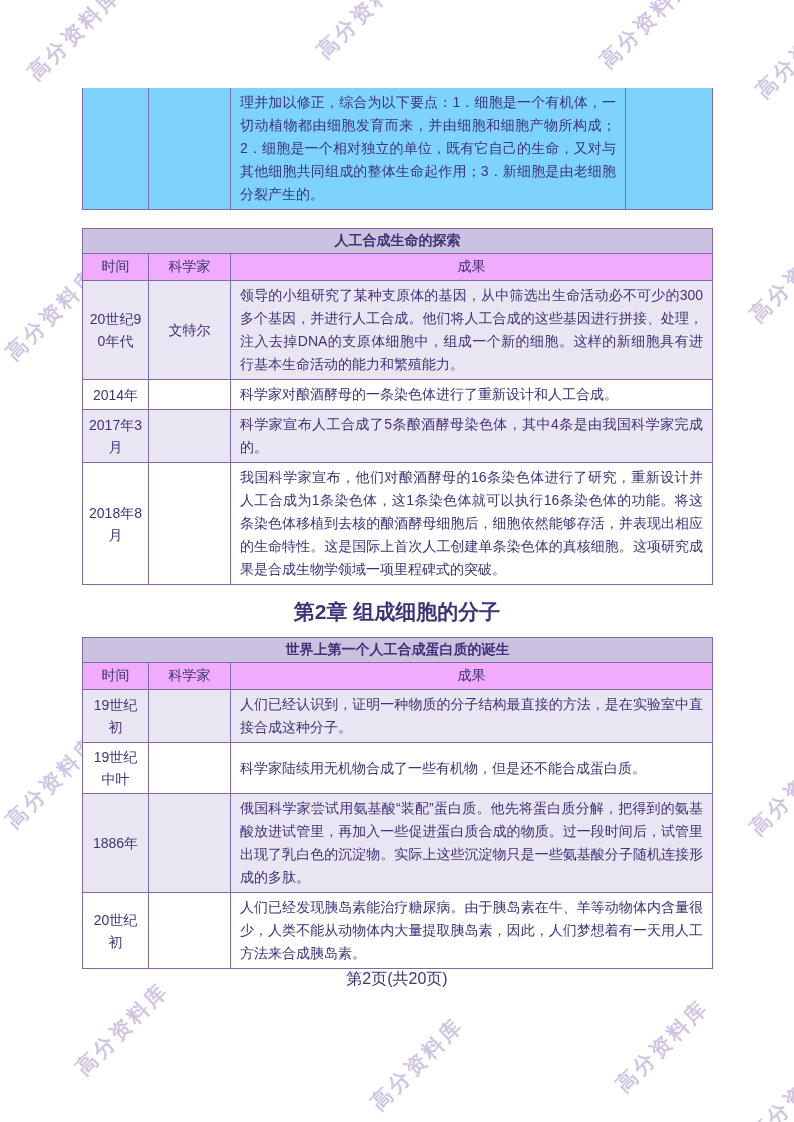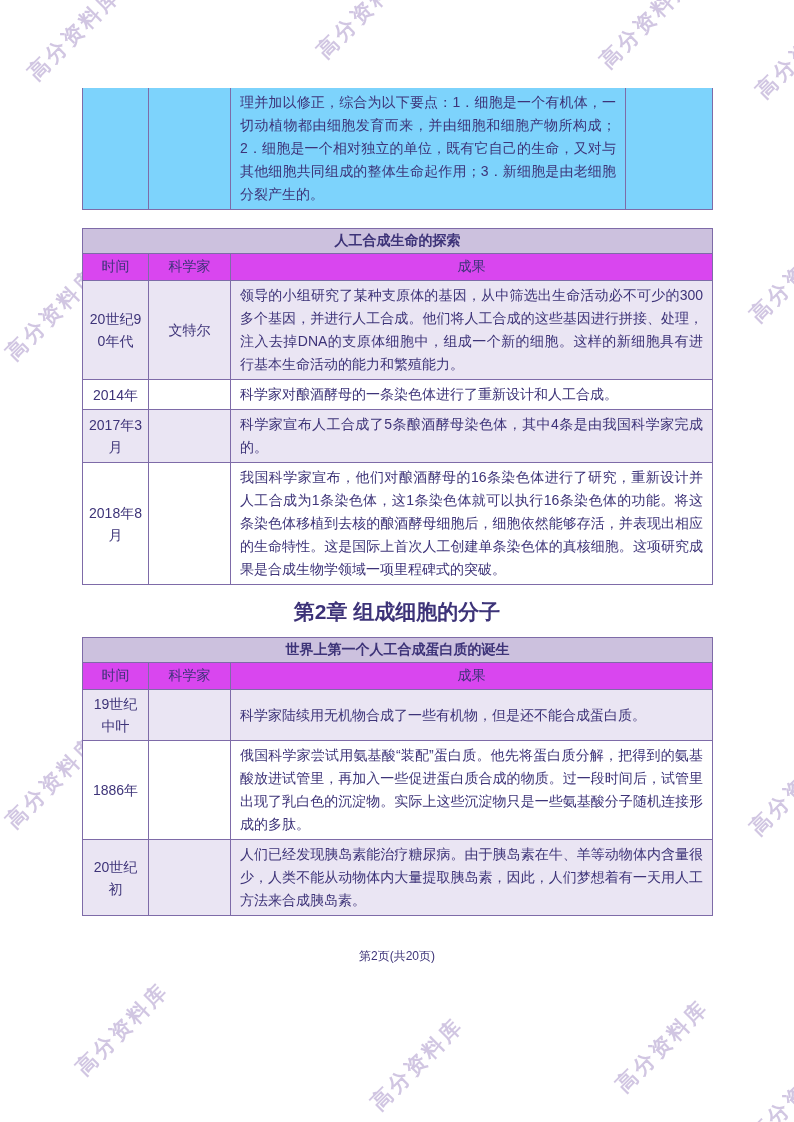--- a/index.html
+++ b/index.html
@@ -35,37 +35,37 @@
 
   
   .fragment-table { margin-bottom:18px; }
   .fragment-table td { border-top:none; background:#7dd3fc;margin-top:32px; }
 
   .title-row th {
     background:#ccc1de; font-weight:bold; text-align:center;
     height:25px; padding:2px 16px;
   }
   .header-row th {
-    background:#d946ef; font-weight:normal; text-align:center;
+    background:#f0abfc; font-weight:normal; text-align:center;
     height:27px; padding:2px 4px;
   }
   .banded tbody tr:nth-child(odd) td { background:#eae5f3; }
   .banded tbody tr:nth-child(even) td { background:#ffffff; }
 
   td.cell-time, td.cell-sci { text-align:center; padding:3px 4px; line-height:22px; }
   td.cell-result {
     text-align:justify; padding:3px 9px; line-height:23px;
   }
 
   .chapter {
     text-align:center; font-size:21px; font-weight:bold;
     color:#3d3378; margin:13px 0 11px 0;
   }
   .page-footer {
-    text-align:center; font-size:12px; color:#3d3378; margin-top:32px;
+    text-align:center; font-size:16px; color:#3d3378; margin-top:0;
   }
 </style>
 </head>
 <body>
 
 <div class="page">
 
   <div class="wm-layer">
       <div class="wm" style="left: 14px; top: 20px;">高分资料库</div>
       <div class="wm" style="left: 303px; top: -2px;">高分资料库</div>
@@ -153,20 +153,25 @@
           <th colspan="3">世界上第一个人工合成蛋白质的诞生</th>
         </tr>
         <tr class="header-row">
           <th>时间</th>
           <th>科学家</th>
           <th>成果</th>
         </tr>
       </thead>
       <tbody>
         <tr>
+          <td class="cell-time">19世纪初</td>
+          <td class="cell-sci"></td>
+          <td class="cell-result">人们已经认识到，证明一种物质的分子结构最直接的方法，是在实验室中直接合成这种分子。</td>
+        </tr>
+        <tr>
           <td class="cell-time">19世纪中叶</td>
           <td class="cell-sci"></td>
           <td class="cell-result">科学家陆续用无机物合成了一些有机物，但是还不能合成蛋白质。</td>
         </tr>
         <tr>
           <td class="cell-time">1886年</td>
           <td class="cell-sci"></td>
           <td class="cell-result">俄国科学家尝试用氨基酸“装配”蛋白质。他先将蛋白质分解，把得到的氨基酸放进试管里，再加入一些促进蛋白质合成的物质。过一段时间后，试管里出现了乳白色的沉淀物。实际上这些沉淀物只是一些氨基酸分子随机连接形成的多肽。</td>
         </tr>
         <tr>

